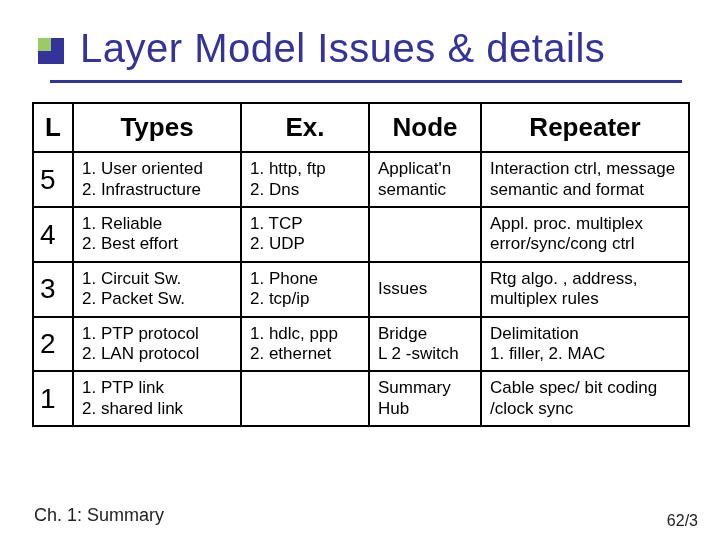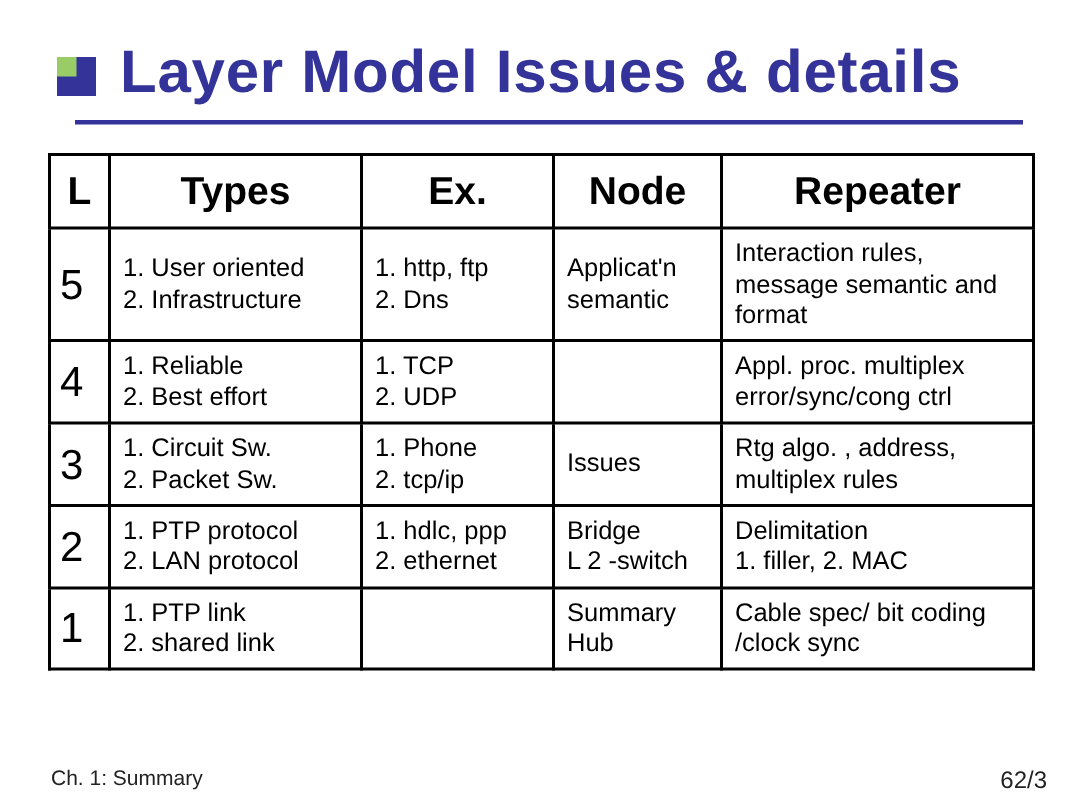--- a/index.html
+++ b/index.html
@@ -25,21 +25,21 @@
     top: 0; left: 0;
     width: 13px; height: 13px;
     background: #99cc66;
   }
   .title {
     position: absolute;
     top: 26px;
     left: 80px;
     font-size: 40px;
     color: #333399;
-    font-weight: 700;
+    font-weight: 400;
     letter-spacing: 0.5px;
   }
   .underline {
     position: absolute;
     top: 80px;
     left: 50px;
     width: 632px;
     height: 3px;
     background: #333399;
   }
@@ -75,21 +75,21 @@
     text-align: left;
     padding: 4px 4px 4px 6px;
   }
   .tbl td.cell {
     font-size: 17px;
   }
   .footer-left {
     position: absolute;
     bottom: 14px;
     left: 34px;
-    font-size: 14px;
+    font-size: 18px;
     color: #222;
   }
   .footer-right {
     position: absolute;
     bottom: 10px;
     right: 22px;
     font-size: 16px;
     color: #222;
   }
 </style>
@@ -116,21 +116,21 @@
       <th>Node</th>
       <th>Repeater</th>
     </tr>
   </thead>
   <tbody>
     <tr>
       <td class="layer">5</td>
       <td class="cell">1. User oriented<br>2. Infrastructure</td>
       <td class="cell">1. http, ftp<br>2. Dns</td>
       <td class="cell">Applicat'n semantic</td>
-      <td class="cell">Interaction rules, message semantic and format</td>
+      <td class="cell">Interaction ctrl, message semantic and format</td>
     </tr>
     <tr>
       <td class="layer">4</td>
       <td class="cell">1. Reliable<br>2. Best effort</td>
       <td class="cell">1. TCP<br>2. UDP</td>
       <td class="cell"></td>
       <td class="cell">Appl. proc. multiplex error/sync/cong ctrl</td>
     </tr>
     <tr>
       <td class="layer">3</td>

